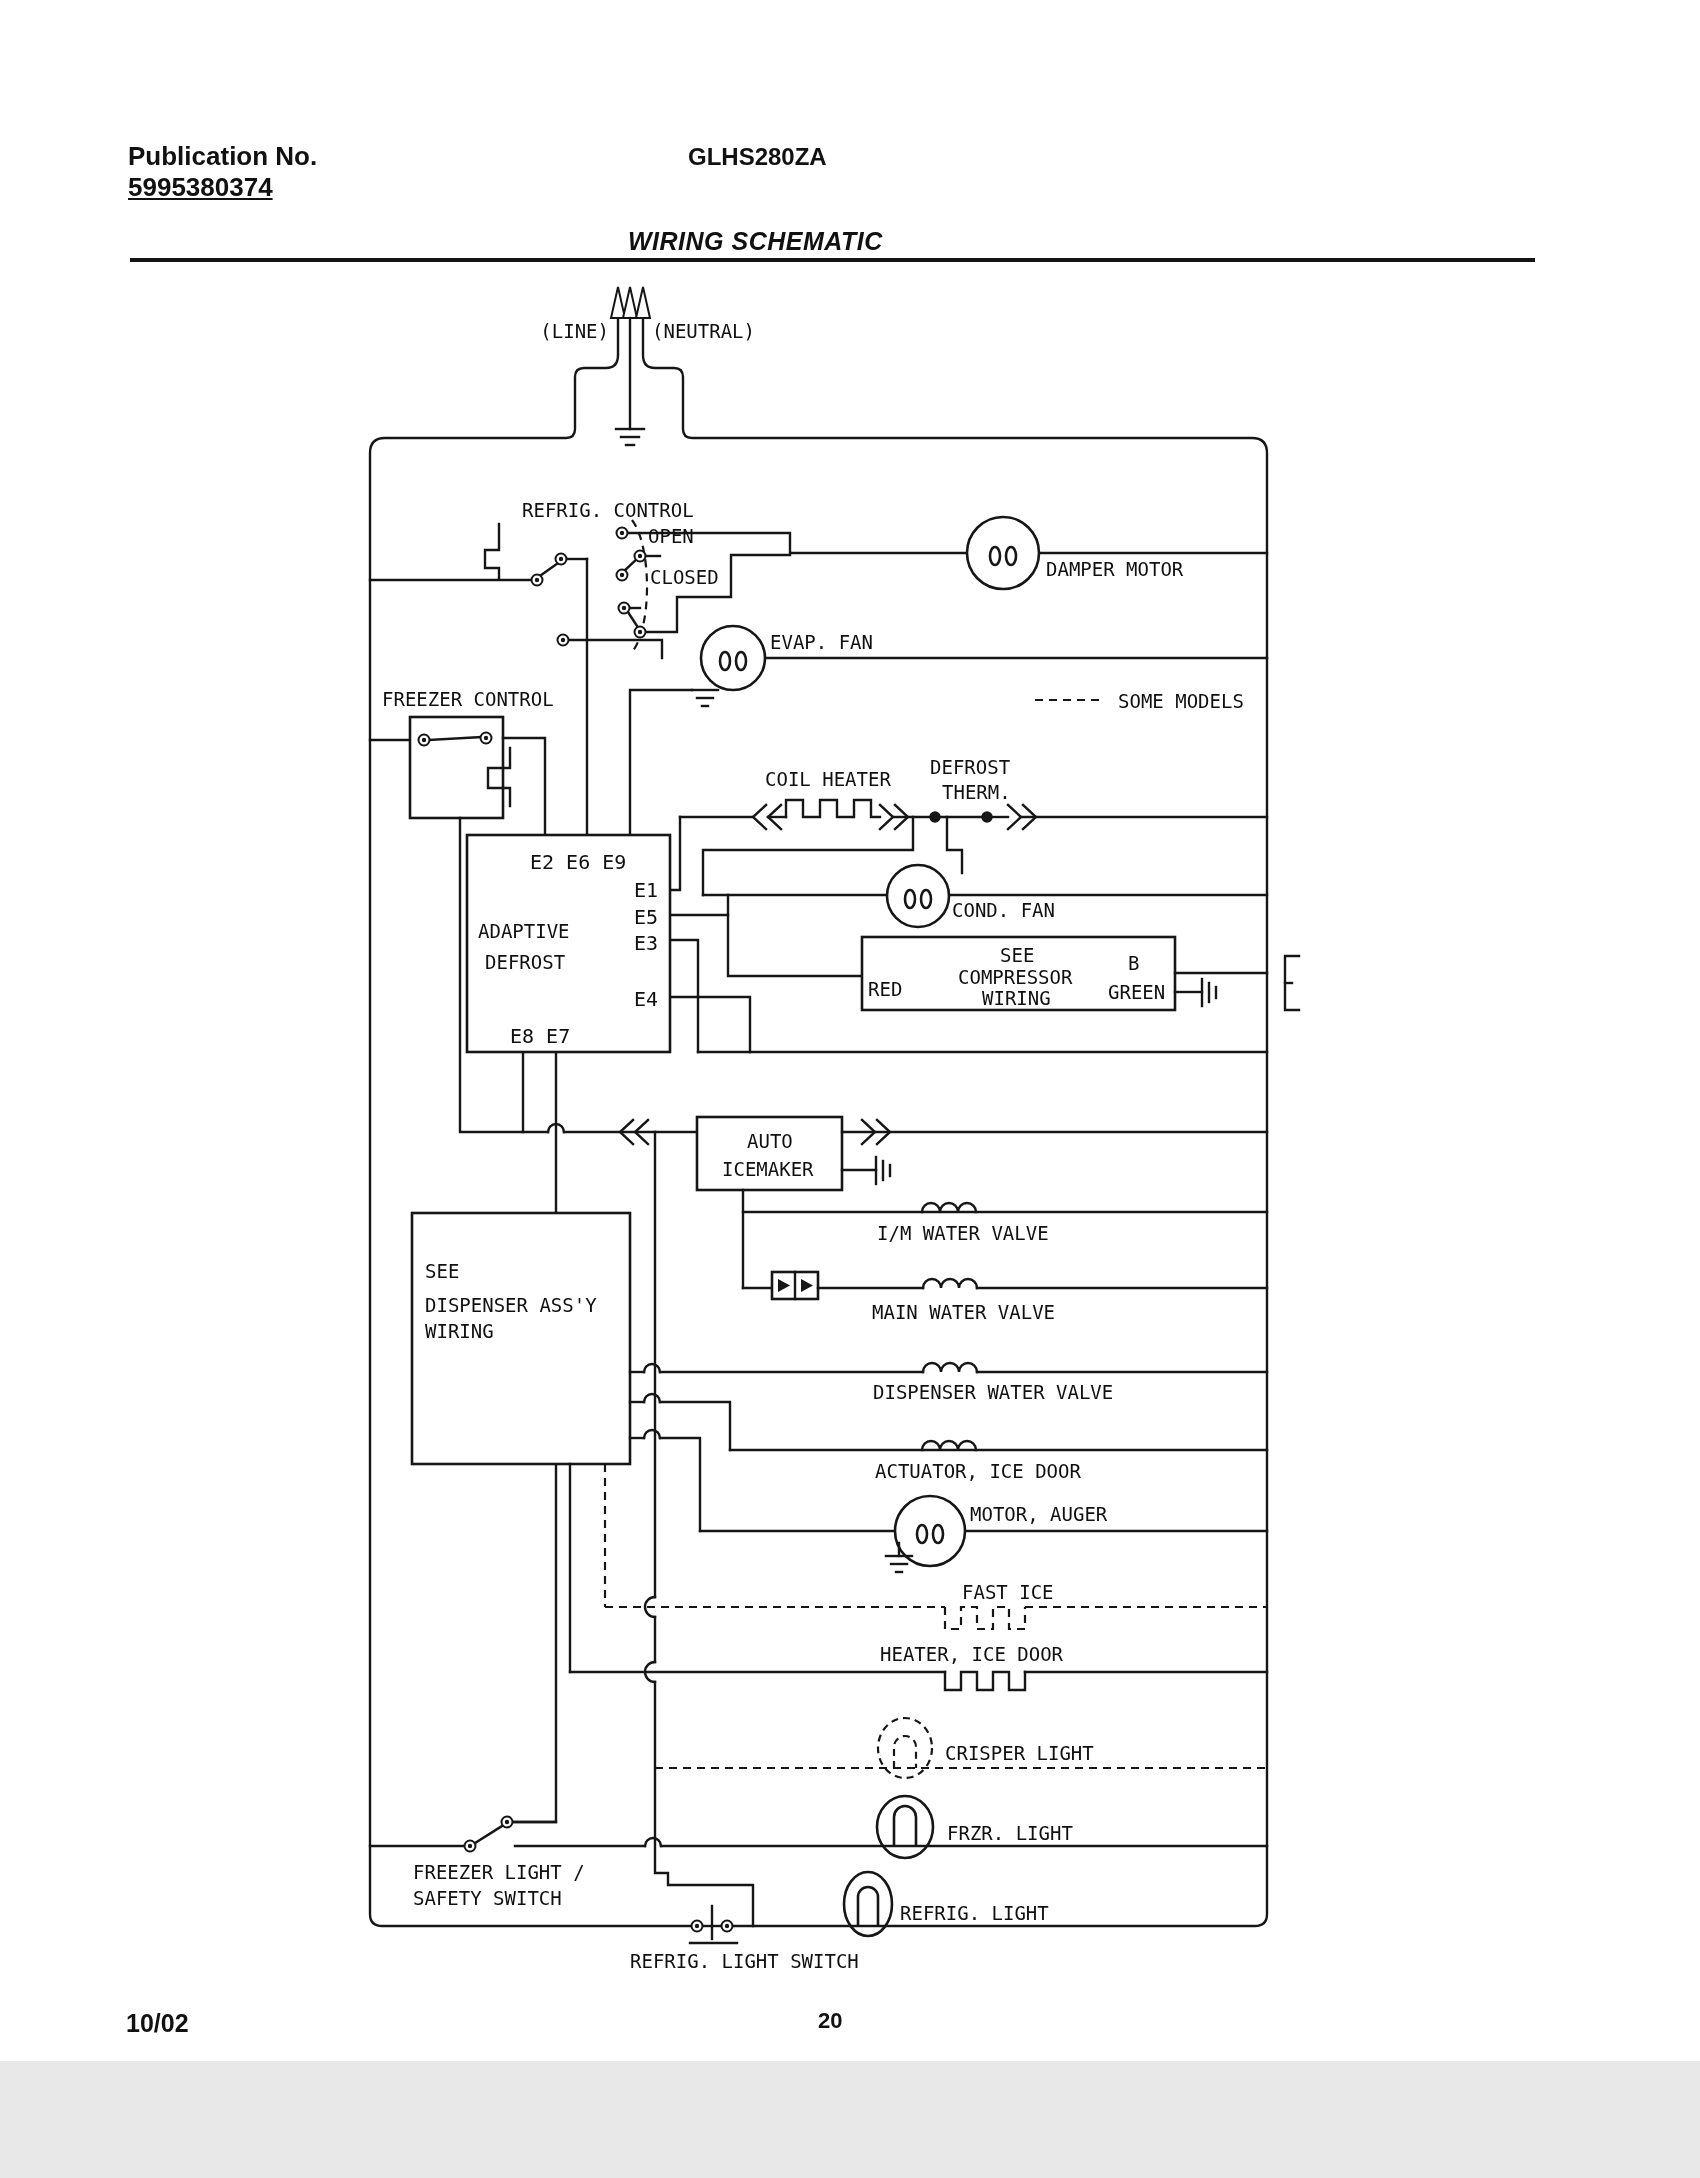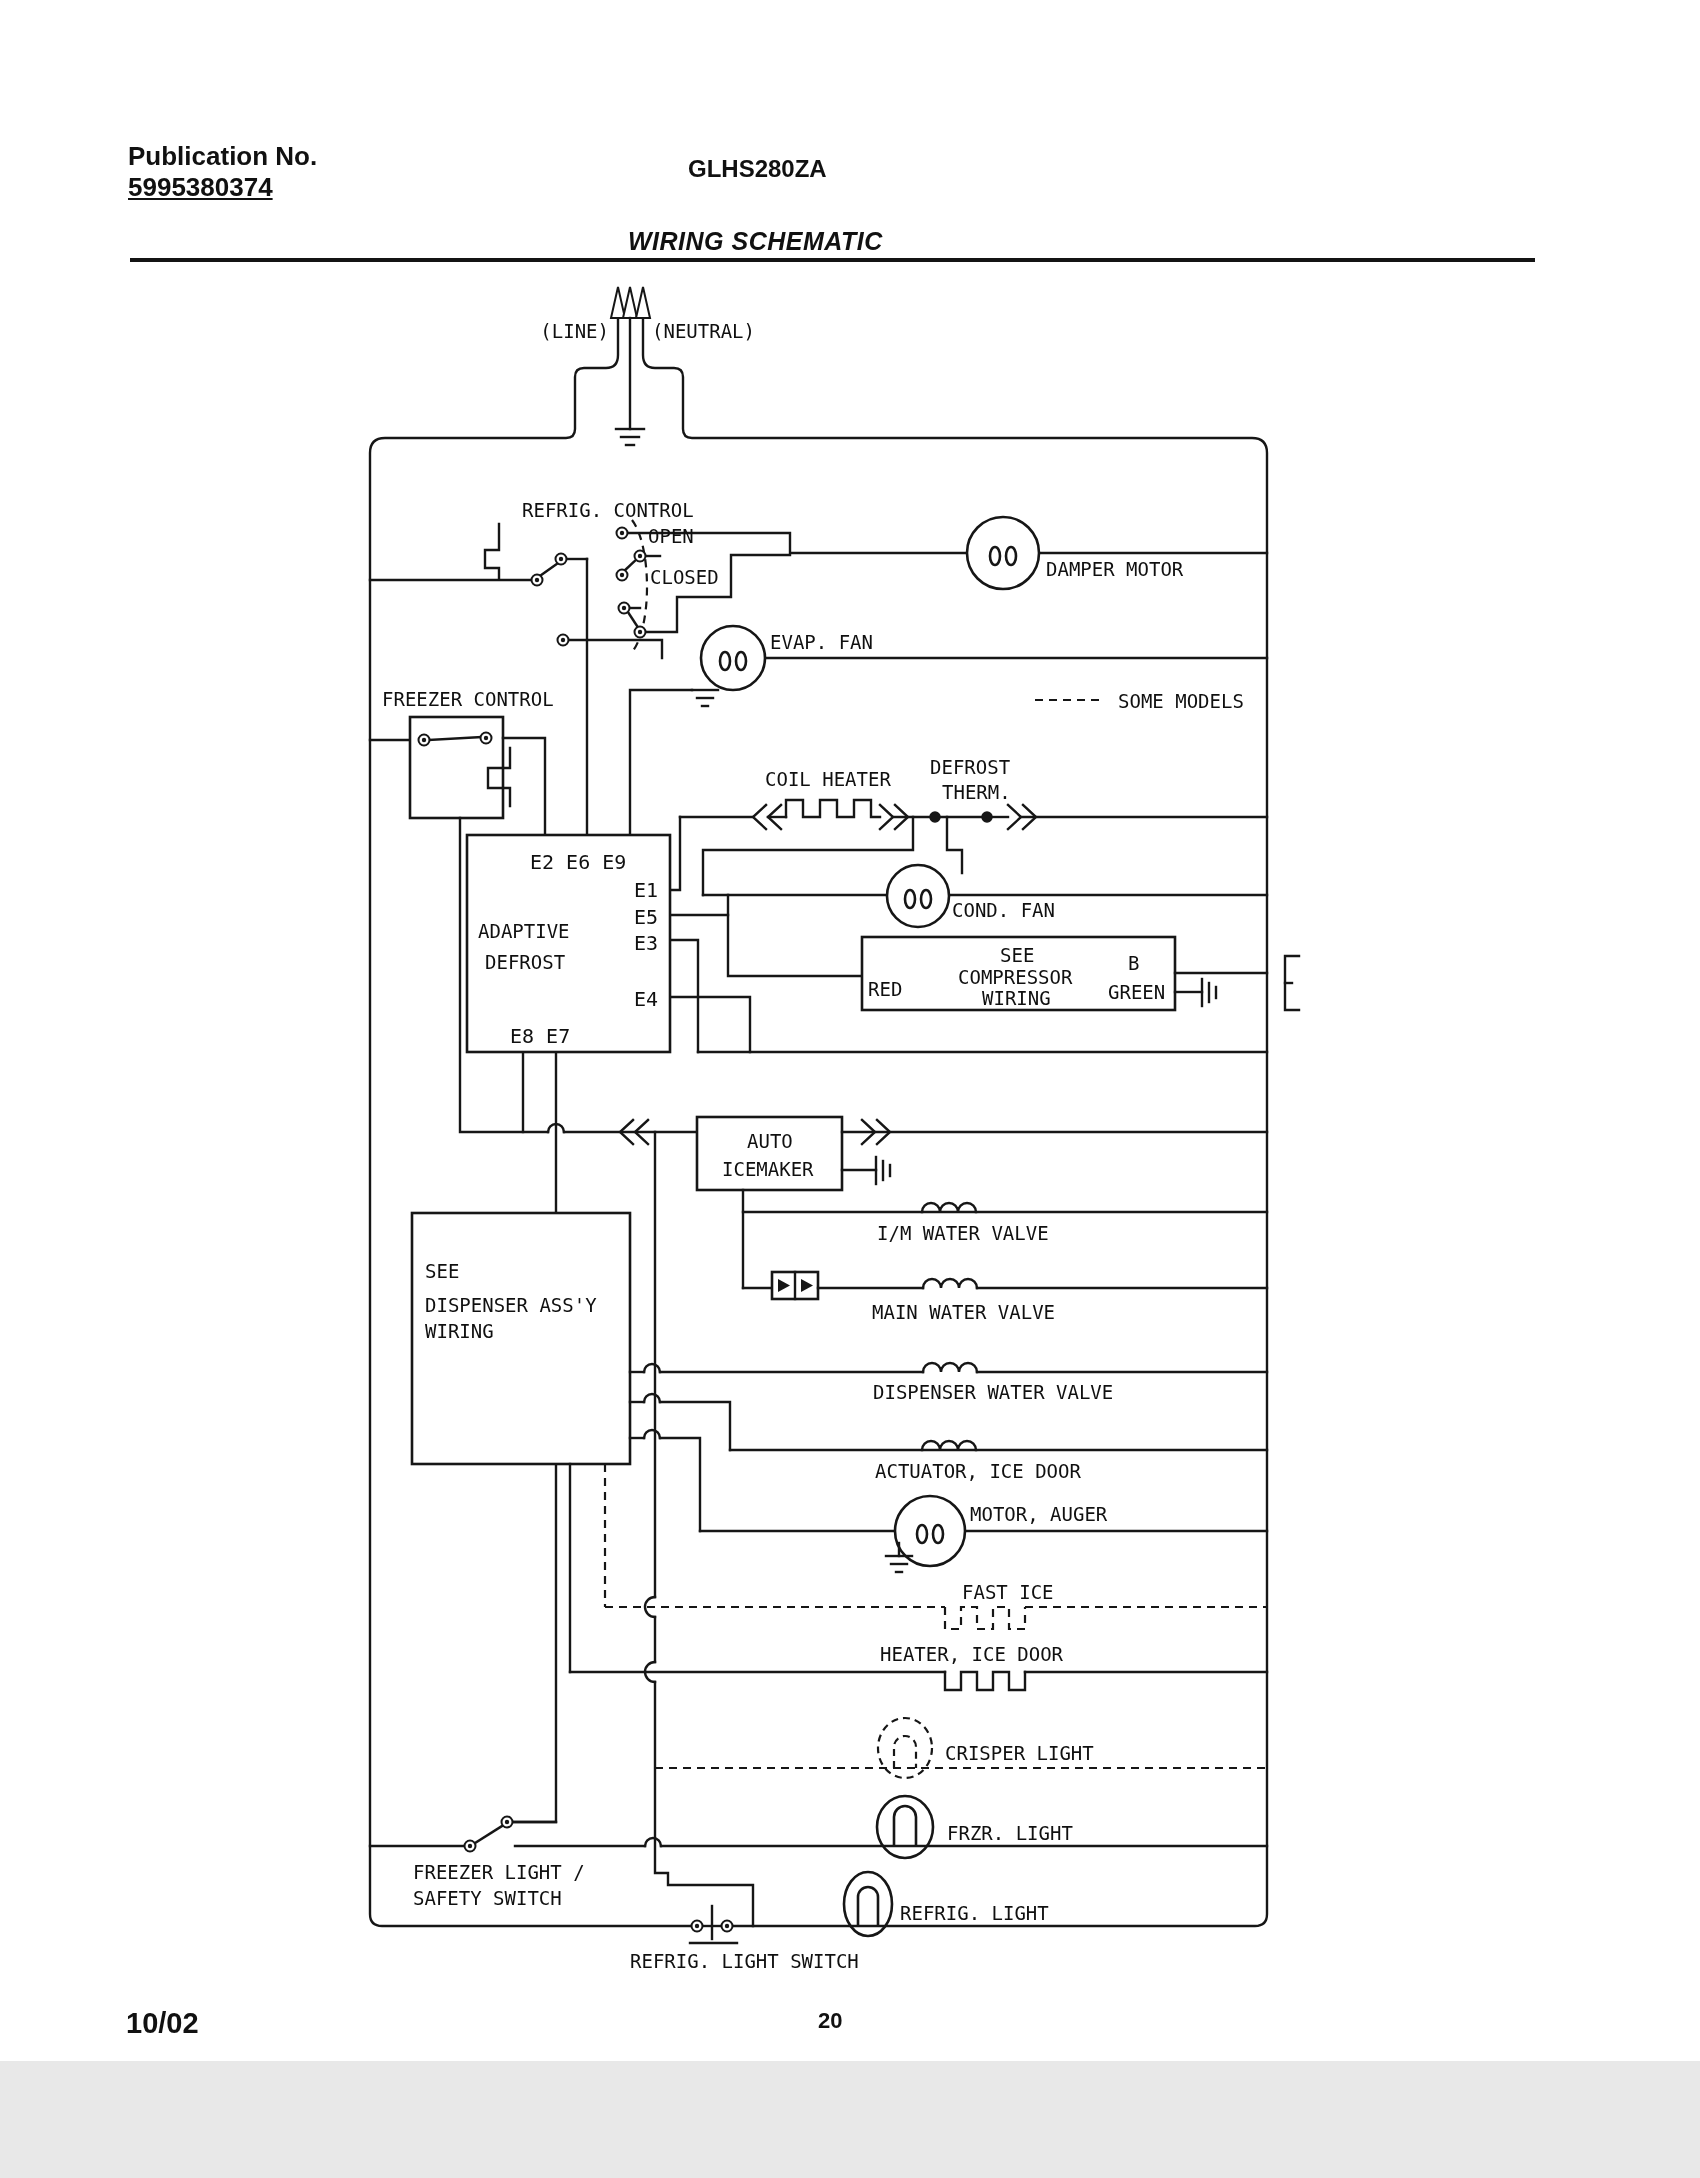--- a/index.html
+++ b/index.html
@@ -25,21 +25,21 @@
   svg text{font-family:"DejaVu Sans Mono",monospace;font-size:19px;fill:#101010;}
   svg text.pin{font-size:20px;}
 </style>
 </head>
 <body>
 
 <div class="page">
 
   <div class="abs hdr" style="left:128px;top:141px;">Publication No.</div>
   <div class="abs hdr" style="left:128px;top:172px;text-decoration:underline;">5995380374</div>
-  <div class="abs hdr" style="left:688px;top:154px;font-size:24px;">GLHS280ZA</div>
+  <div class="abs hdr" style="left:688px;top:142px;font-size:24px;">GLHS280ZA</div>
   <div class="abs hdr" style="left:628px;top:226px;font-size:25px;letter-spacing:0.5px;font-style:italic;">WIRING SCHEMATIC</div>
   <div class="rule" style="left:130px;top:258px;width:1405px;height:4px;"></div>
 
   <svg class="schem" width="1700" height="2178" viewBox="0 0 1700 2178">
 
     <g>
       <path class="w" d="M618,318 L618,355 Q618,368 606,368 L584,368 Q575,368 575,377 L575,429 Q575,438 566,438 L385,438 Q370,438 370,453 L370,1914 Q370,1926 382,1926 L691,1926"></path>
       <path class="w" d="M643,318 L643,355 Q643,368 655,368 L674,368 Q683,368 683,377 L683,429 Q683,438 692,438 L1252,438 Q1267,438 1267,453 L1267,1914 Q1267,1926 1255,1926 L733,1926"></path>
       <path class="w" d="M703,1926 L721,1926"></path>
     </g>
@@ -374,16 +374,16 @@
       <text x="880" y="1661">HEATER, ICE DOOR</text>
       <text x="945" y="1760">CRISPER LIGHT</text>
       <text x="947" y="1840">FRZR. LIGHT</text>
       <text x="900" y="1920">REFRIG. LIGHT</text>
       <text x="413" y="1879">FREEZER LIGHT /</text>
       <text x="413" y="1905">SAFETY SWITCH</text>
       <text x="630" y="1968">REFRIG. LIGHT SWITCH</text>
     </g>
   </svg>
 
-  <div class="abs hdr" style="left:126px;top:2008px;font-size:29px;">10/02</div>
+  <div class="abs hdr" style="left:126px;top:2008px;font-size:25px;">10/02</div>
   <div class="abs hdr" style="left:818px;top:2006px;font-size:22px;">20</div>
 
 </div>
 
 </body></html>

